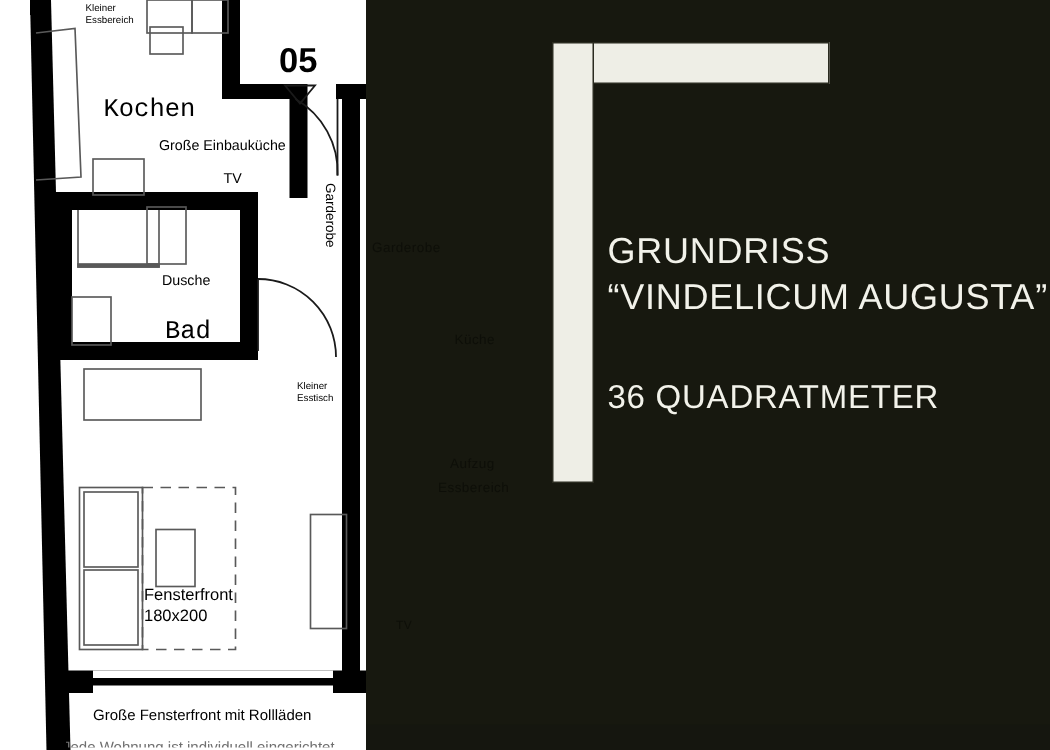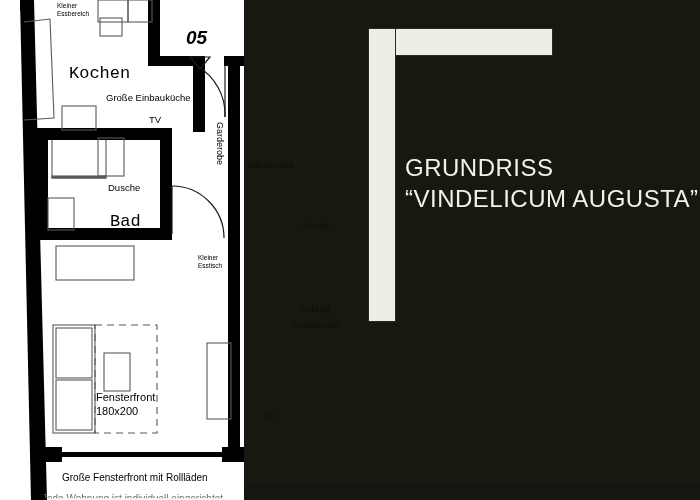--- a/index.html
+++ b/index.html
@@ -47,21 +47,21 @@
     position: absolute; left: 0; top: 0; width: 244px; height: 500px;
     background: #ffffff; overflow: hidden;
   }
   .plan svg { position: absolute; left: 0; top: 0; }
 
   .lbl { position: absolute; color: #000; white-space: nowrap; }
   .lbl-room   { font-size: 17px; font-family: Liberation Mono, monospace; }
   .lbl-room-sm{ font-size: 15px; }
   .lbl-sub    { font-size: 9.5px; margin-left: 44px; }
   .lbl-tiny   { font-size: 6.5px; line-height: 8px; }
-  .lbl-num    { font-size: 19px; font-weight: bold; font-style: italic; }
+  .lbl-num    { font-size: 23px; font-weight: bold; }
   .lbl-vert   {
     font-size: 9px;
     writing-mode: vertical-rl;
     text-orientation: mixed;
   }
   .lbl-bed { font-size: 11px; line-height: 14px; }
   .lbl-opt { font-size: 8.5px; line-height: 11px; }
   .lbl-cap { font-size: 10px; }
   .lbl-cut { font-size: 10px; color: #6f6f6f; }
 </style>
@@ -78,20 +78,21 @@
     <div class="ghost" style="left:292px;top:320px">Essbereich</div>
     <div class="ghost" style="left:264px;top:412px;font-size:8px">TV</div>
 
     <div class="bracket-h"></div>
     <div class="bracket-v"></div>
 
     <div class="titleblock">
       <div class="t-line">GRUNDRISS</div>
       <div class="t-line">“VINDELICUM AUGUSTA”</div>
     </div>
+    <div class="t-area">36 QUADRATMETER</div>
   </div>
 
   <div class="plan">
 
     <svg width="244" height="500" viewBox="0 0 244 500">
 
       <g>
 
         <polygon points="20,0 34,0 47,500 31,500" fill="#000"></polygon>
 

